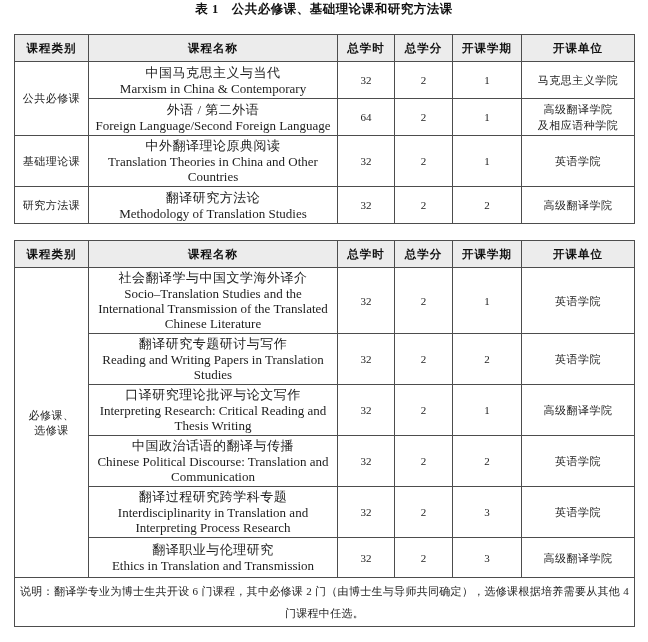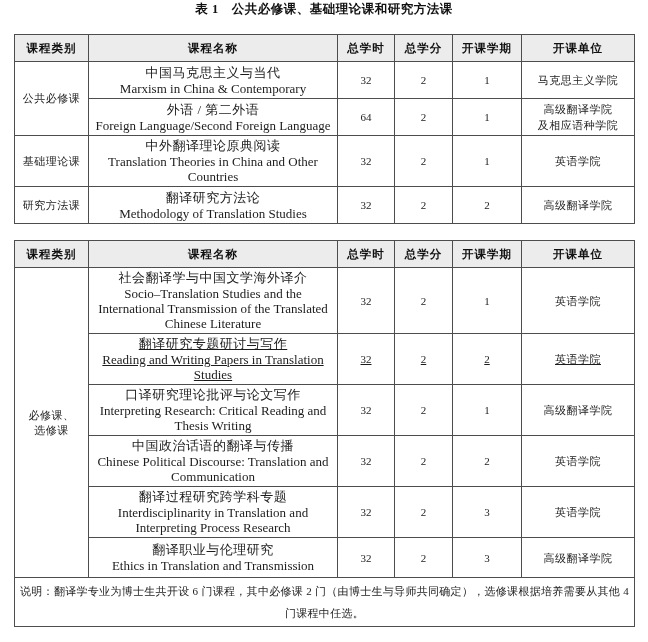--- a/index.html
+++ b/index.html
@@ -39,21 +39,21 @@
   }
   tr.head { height: 27px; background: #ececec; }
   tr.head th {
     font-weight: bold;
     font-size: 11.5px;
     color: #111;
     letter-spacing: 1px;
   }
   .t1 tr.r { height: 37px; }
   .t2 tr.r1 { height: 53px; }
-  .t2 tr.r2 { height: 37px; text-decoration: underline; }
+  .t2 tr.r2 { height: 37px; }
   .t2 tr.r3 { height: 51px; }
   .t2 tr.r4 { height: 50px; }
   .t2 tr.r5 { height: 50px; }
   .t2 tr.r6 { height: 40px; }
 
   td.cat { font-size: 11.5px; letter-spacing: 0.5px; }
   td.name .zh { font-size: 13px; line-height: 16px; letter-spacing: 0.5px; }
   td.name .en { font-size: 13px;   line-height: 15px; }
   td.num { font-size: 11.5px; }
   td.unit { font-size: 11.5px; line-height: 16px; letter-spacing: 0.5px; }

